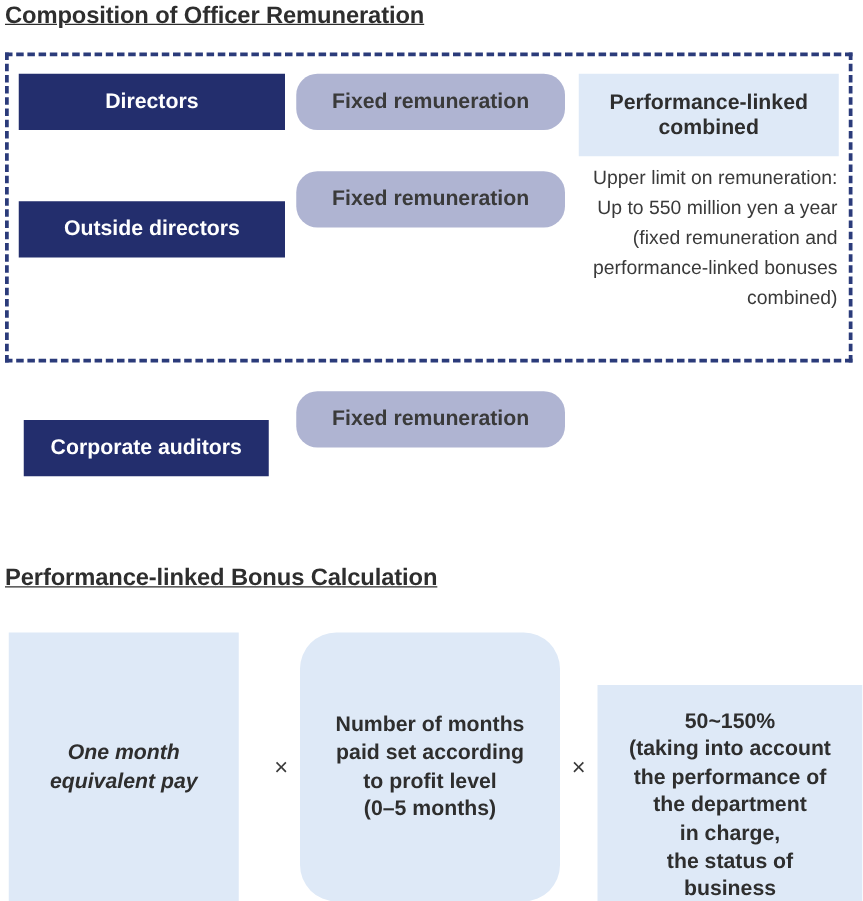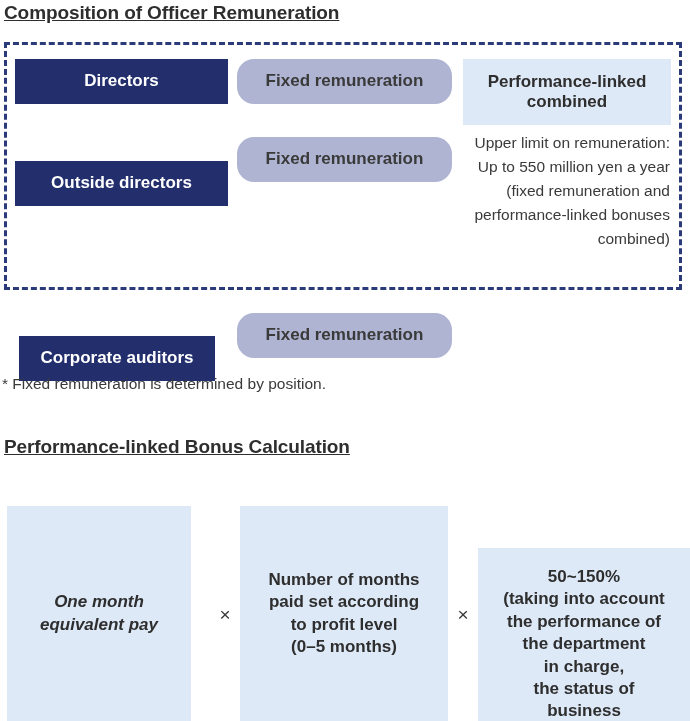--- a/index.html
+++ b/index.html
@@ -21,21 +21,21 @@
     position: absolute;
     left: 4px;
     font-size: 19px;
     font-weight: bold;
     color: #2e2e2e;
     letter-spacing: -0.1px;
     white-space: nowrap;
     text-decoration: underline;
   }
   #title-composition { top: 2px; }
-  #title-bonus-calc  { top: 436px; }
+  #title-bonus-calc  { top: 452px; }
 
   
   .dashed-frame {
     position: absolute;
     left: 4px;
     top: 42px;
     width: 678px;
     height: 248px;
     border: 3px dashed #2b3b7a;
     box-sizing: border-box;
@@ -124,21 +124,21 @@
     justify-content: center;
     text-align: center;
     font-weight: bold;
     font-size: 17px;
     line-height: 1.32;
     color: #2e2e2e;
     padding: 0 6px;
     white-space: pre-line;
   }
   #calc-box-1 { left: 7px;   width: 184px; font-style: italic; }
-  #calc-box-2 { left: 240px; width: 208px; }
+  #calc-box-2 { left: 240px; width: 208px; border-radius: 29px; }
   #calc-box-3 { left: 478px; width: 212px; margin-top: 42px; }
 
   .calc-operator {
     position: absolute;
     top: 604px;
     width: 30px;
     text-align: center;
     font-size: 19px;
     font-weight: normal;
     color: #3a3a3a;
@@ -163,21 +163,20 @@
 
 <div class="bar bar-gray" id="bar-fixed-2">Fixed remuneration</div>
 
 <div id="upper-limit-note">Upper limit on remuneration: Up to 550 million yen a year (fixed remuneration and performance-linked bonuses combined)</div>
 
 <div class="bar bar-navy" id="bar-auditors">Corporate auditors</div>
 
 <div class="bar bar-gray" id="bar-fixed-3">Fixed remuneration</div>
 
 <div class="footnotes">
-  <span class="footnote">* Fixed remuneration is determined by position.</span>
 </div>
 
 <div class="section-title" id="title-bonus-calc">Performance-linked Bonus Calculation</div>
 
 <div class="calc-box" id="calc-box-1">One month
 equivalent pay</div>
 
 <div class="calc-operator" id="calc-op-1">×</div>
 
 <div class="calc-box" id="calc-box-2">Number of months

